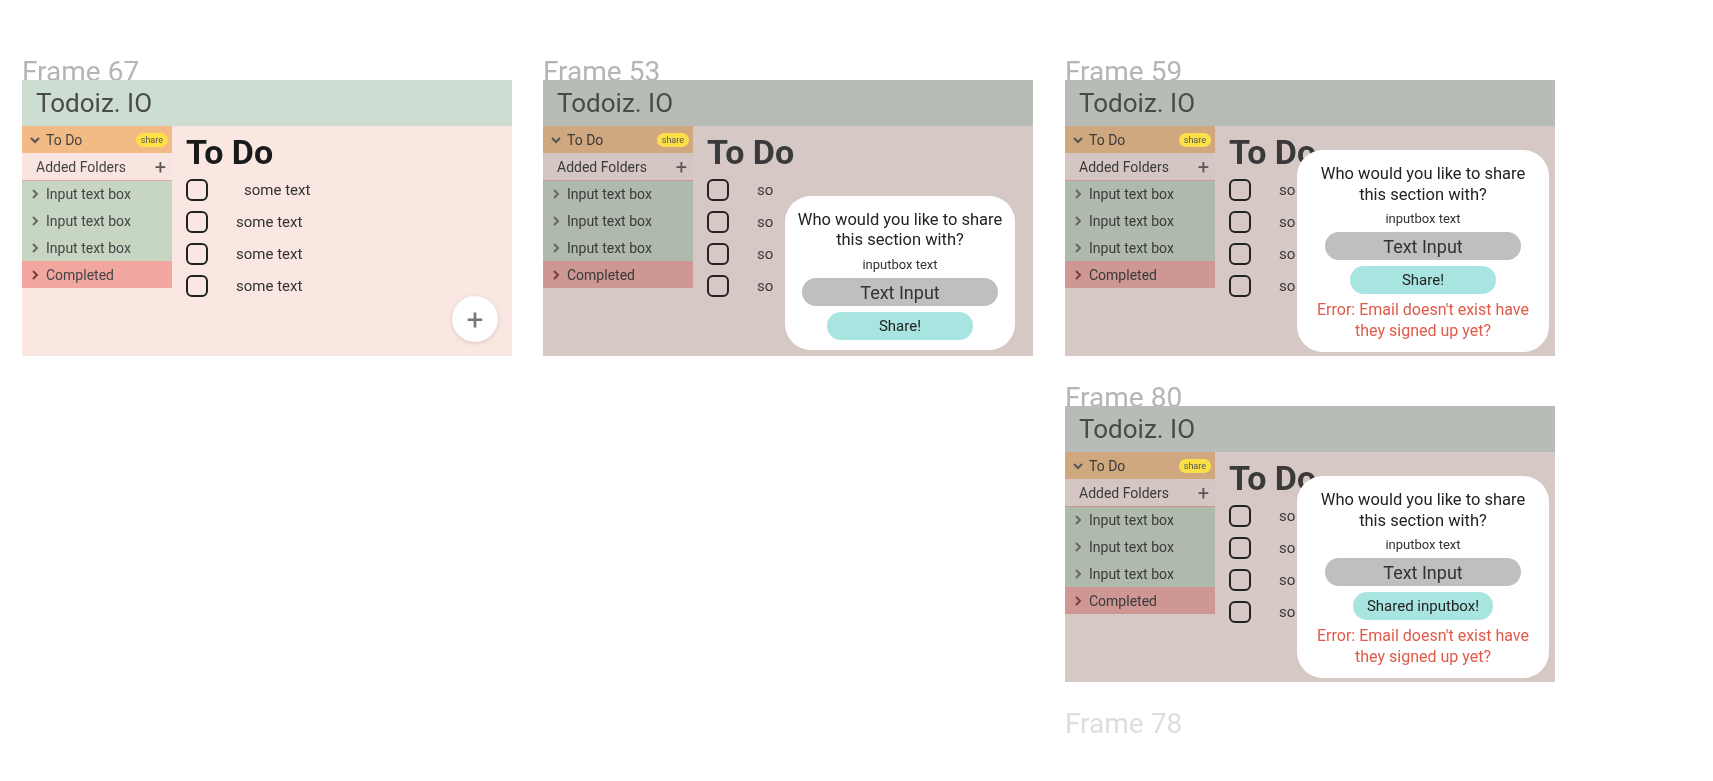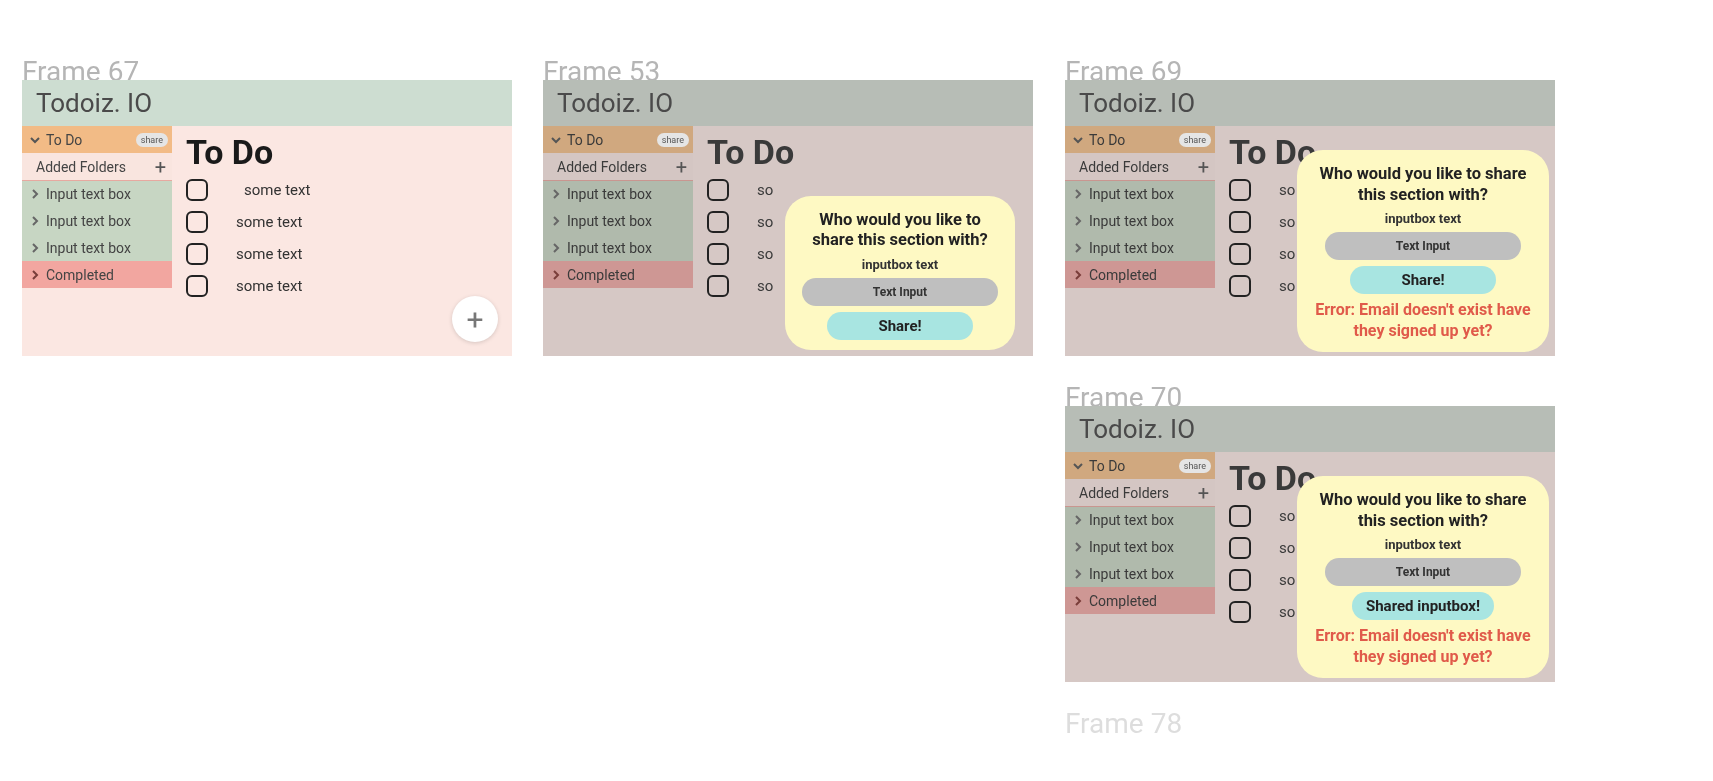--- a/index.html
+++ b/index.html
@@ -5,21 +5,21 @@
   * { box-sizing: border-box; margin: 0; padding: 0; font-family: -apple-system, BlinkMacSystemFont, 'Segoe UI', Roboto, sans-serif; }
   body { background: #ffffff; padding: 40px 10px 20px; }
   .canvas { position: relative; width: 1713px; height: 781px; }
   .frame-label { position: absolute; font-size: 28px; color: #b5b5b5; font-weight: 400; }
   .frame { position: absolute; width: 490px; height: 276px; display: flex; flex-direction: column; overflow: hidden; }
   .header { height: 46px; display: flex; align-items: center; padding: 16px 14px; font-size: 26px; color: #4a4a4a; }
   .body { flex: 1; display: flex; position: relative; }
   .sidebar { width: 150px; display: flex; flex-direction: column; }
   .row { display: flex; align-items: center; height: 27px; padding: 0 6px; font-size: 14px; color: #444; position: relative; }
   .row .chev { width: 14px; display: inline-flex; justify-content: center; margin-right: 4px; }
-  .share-chip { position: absolute; right: 4px; top: 50%; transform: translateY(-50%); font-size: 9px; background: #e5e5e5; border-radius: 8px; padding: 2px 5px; color: #555; }
+  .share-chip { position: absolute; right: 4px; top: 50%; transform: translateY(-50%); font-size: 9px; background: #fde047; border-radius: 8px; padding: 2px 5px; color: #555; }
   .plus { position: absolute; right: 6px; top: 50%; transform: translateY(-50%); font-size: 20px; color: #555; line-height: 1; }
   .main { flex: 1; padding: 6px 10px 6px 14px; position: relative; }
   .main h1 { font-size: 34px; font-weight: 700; color: #1a1a1a; margin-bottom: 2px; }
   .item { display: flex; align-items: center; height: 32px; gap: 28px; }
   .cb { width: 22px; height: 22px; border: 2.5px solid #222; border-radius: 6px; }
   .item span { font-size: 15px; color: #333; }
   .fab { position: absolute; right: 14px; bottom: 14px; width: 46px; height: 46px; border-radius: 50%; background: #fff; display: flex; align-items: center; justify-content: center; font-size: 30px; color: #777; box-shadow: 0 1px 4px rgba(0,0,0,0.15); }
 
   
   .f67 .header { background: #cdddd1; }
@@ -32,29 +32,29 @@
   .dim .header { background: #b7bdb6; }
   .dim .body   { background: #d6c8c5; }
   .dim .r-todo { background: #d0a87f; }
   .dim .r-added{ background: #d4c6c3; }
   .dim .r-inp  { background: #b0baac; }
   .dim .r-comp { background: #ce9794; }
   .dim .main h1, .dim .item span, .dim .row { color: #3a3a3a; }
 
   .modal {
     position: absolute; right: 10px; bottom: 6px;
-    width: 252px; background: #fef9c3;
+    width: 252px; background: #ffffff;
     border-radius: 26px; padding: 14px 12px 10px;
     display: flex; flex-direction: column; align-items: center;
-    text-align: center; gap: 6px; font-weight: bold;
+    text-align: center; gap: 6px;
   }
   .modal.tall { width: 252px; }
   .modal .q  { font-size: 16.5px; color: #222; line-height: 1.25; }
   .modal .ph { font-size: 13px; color: #333; }
-  .modal .inp { width: 196px; height: 28px; background: #bfbfbf; border-radius: 14px; display:flex; align-items:center; justify-content:center; font-size:12px; color:#333; }
+  .modal .inp { width: 196px; height: 28px; background: #bfbfbf; border-radius: 14px; display:flex; align-items:center; justify-content:center; font-size:18px; color:#333; }
   .modal .btn { width: 146px; height: 28px; background: #a8e5e1; border-radius: 14px; display:flex; align-items:center; justify-content:center; font-size:15px; color:#222; }
   .modal .err { font-size: 16px; color: #e05a4a; line-height: 1.3; }
 
   svg { display: block; }
 </style>
 </head>
 <body>
 
 <div class="canvas">
 
@@ -210,21 +210,21 @@
       </div>
       <div class="modal" style="right:18px; bottom:6px; width:230px;">
         <div class="q">Who would you like to share this section with?</div>
         <div class="ph">inputbox text</div>
         <div class="inp">Text Input</div>
         <div class="btn">Share!</div>
       </div>
     </div>
   </div>
 
-  <div class="frame-label" style="left:1055px; top:15px;">Frame 69</div>
+  <div class="frame-label" style="left:1055px; top:15px;">Frame 59</div>
   <div class="frame dim" style="left:1055px; top:40px;">
     <div class="header">
         <span>Todoiz. IO</span>
       </div>
     <div class="body">
       <div class="sidebar">
         <div class="row r-todo">
           <span class="chev">
               <svg width="12" height="12" viewBox="0 0 12 12">
                 <path d="M2 4l4 4 4-4" stroke="#555" stroke-width="2" fill="none"></path>
@@ -292,21 +292,21 @@
       <div class="modal tall" style="right:6px; bottom:4px;">
         <div class="q">Who would you like to share this section with?</div>
         <div class="ph">inputbox text</div>
         <div class="inp">Text Input</div>
         <div class="btn">Share!</div>
         <div class="err">Error: Email doesn't exist have they signed up yet?</div>
       </div>
     </div>
   </div>
 
-  <div class="frame-label" style="left:1055px; top:341px;">Frame 70</div>
+  <div class="frame-label" style="left:1055px; top:341px;">Frame 80</div>
   <div class="frame dim" style="left:1055px; top:366px;">
     <div class="header">
         <span>Todoiz. IO</span>
       </div>
     <div class="body">
       <div class="sidebar">
         <div class="row r-todo">
           <span class="chev">
               <svg width="12" height="12" viewBox="0 0 12 12">
                 <path d="M2 4l4 4 4-4" stroke="#555" stroke-width="2" fill="none"></path>

